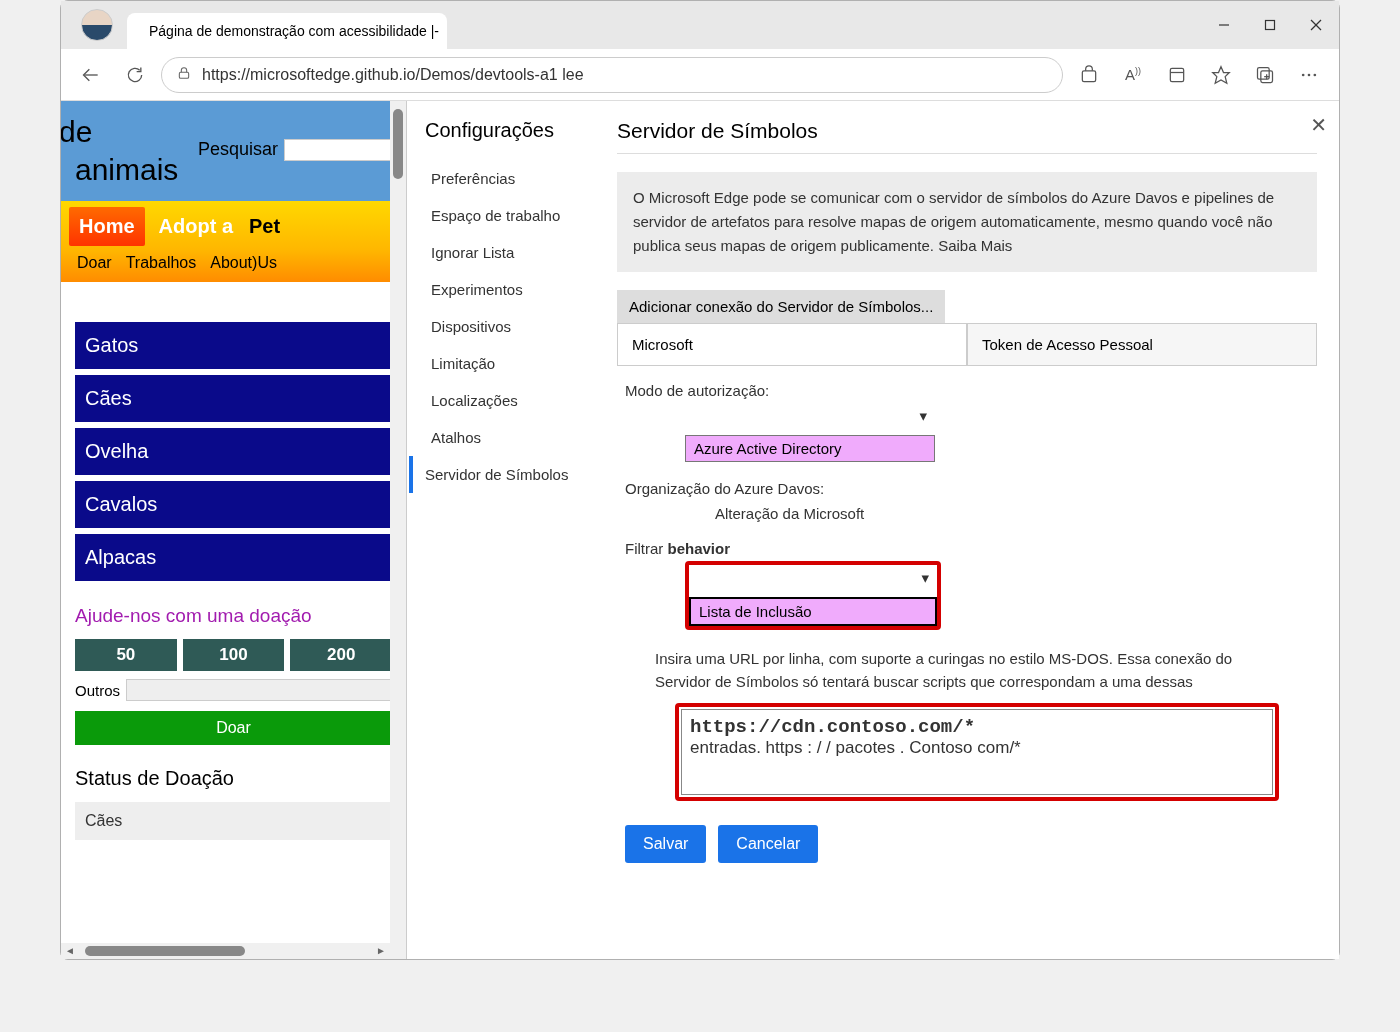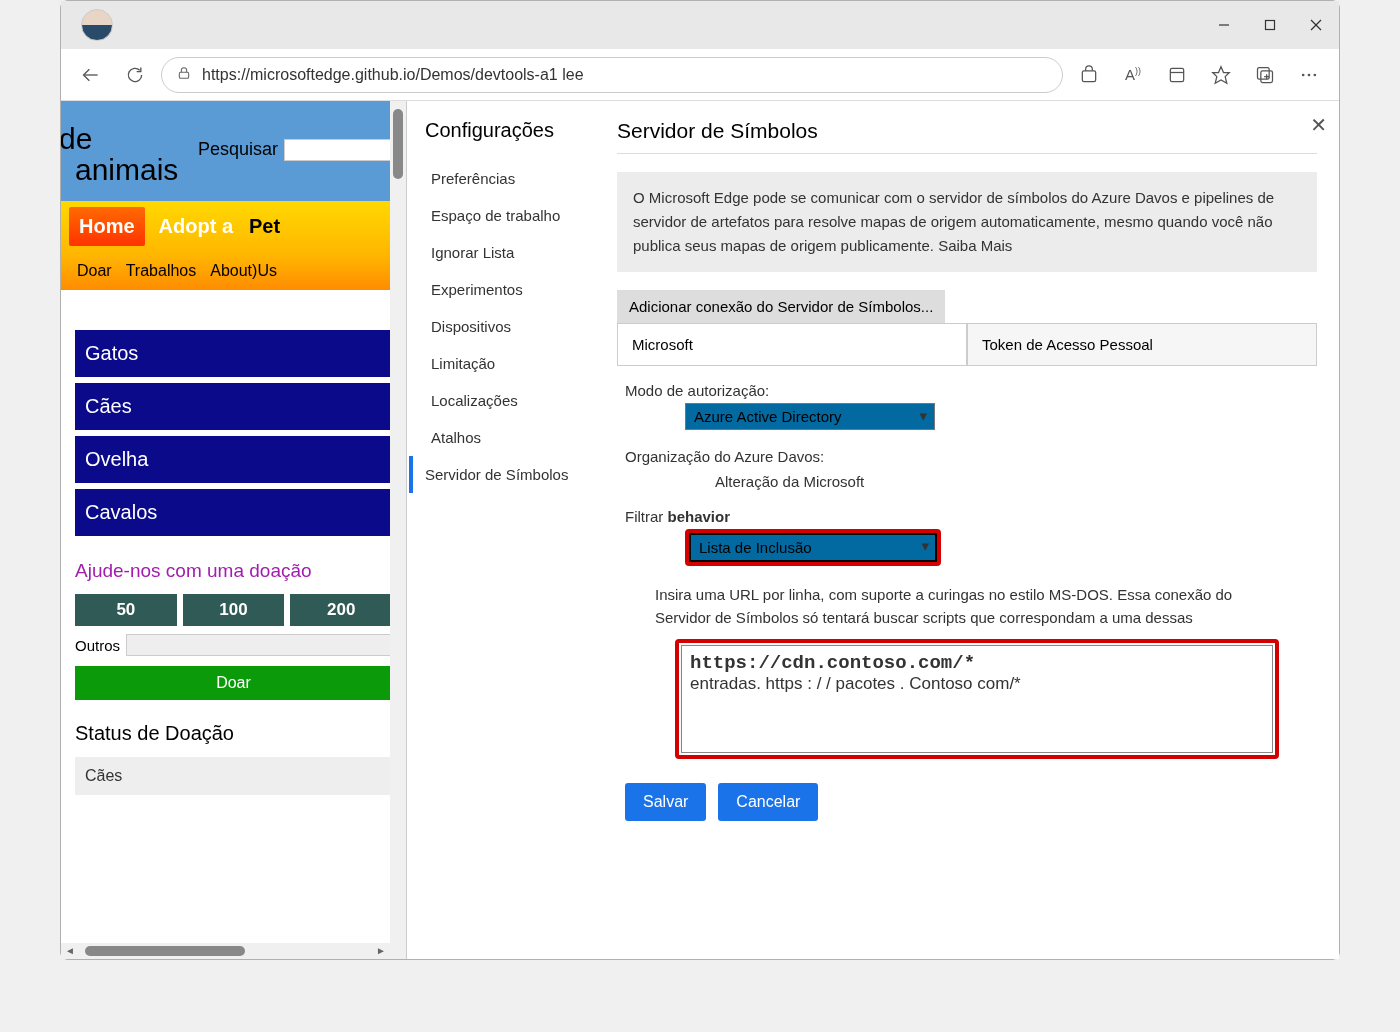--- a/index.html
+++ b/index.html
@@ -19,27 +19,27 @@
 .toolbar { height: 52px; background: #fff; display: flex; align-items: center; padding: 0 12px; gap: 8px; border-bottom: 1px solid #ddd; }
 .tool-btn { width: 36px; height: 36px; display: flex; align-items: center; justify-content: center; color: #555; }
 .tool-btn svg { width: 20px; height: 20px; }
 .addressbar { flex: 1; background: #fff; border: 1px solid #ccc; border-radius: 18px; height: 36px; display: flex; align-items: center; padding: 0 14px; font-size: 16px; color: #333; gap: 10px; }
 .lock-icon { color: #666; }
 
 .content { display: flex; height: calc(100% - 100px); background: #fff; position: relative; }
 
 .page-pane { width: 345px; background: #fff; overflow: hidden; position: relative; }
 .page-header { background: #5b9bd5; padding: 10px 14px 14px; position: relative; }
-.page-title-frag { font-size: 30px; color: #000; display: block; position: absolute; left: -2px; top: 21px; }
+.page-title-frag { font-size: 30px; color: #000; display: block; position: absolute; left: -2px; top: 14px; }
 .page-animals { font-size: 30px; color: #000; margin-top: 42px; }
 .page-search-row { display: flex; align-items: flex-start; gap: 6px; position: absolute; right: 10px; top: 38px; }
 .page-search-label { font-size: 18px; color: #000; }
 .page-search-input { width: 112px; height: 22px; border: 1px solid #ccc; background: #fff; }
 
-.page-nav { background: linear-gradient(180deg, #ffd800 0%, #ffb700 60%, #ff8c00 100%); padding: 6px 8px 10px; display: flex; flex-wrap: wrap; gap: 12px 12px; }
+.page-nav { background: linear-gradient(180deg, #ffd800 0%, #ffb700 60%, #ff8c00 100%); padding: 6px 8px 10px; display: flex; flex-wrap: wrap; gap: 4px 12px; }
 .nav-home { background: linear-gradient(180deg,#ff6a00,#ff3300); color: #fff; font-size: 20px; font-weight: bold; padding: 8px 10px; border-radius: 2px; }
 .nav-link { font-size: 20px; font-weight: bold; color: #fff; padding: 8px 2px; }
 .nav-link.black { color: #000; font-weight: bold; }
 .nav-row2 { display: flex; gap: 14px; width: 100%; padding-left: 8px; margin-top: 4px; font-size: 16px; color: #000; }
 
 .pet-list { padding: 40px 14px 10px; }
 .pet-item { background: #0a0a8a; color: #fff; font-size: 20px; padding: 12px 10px; margin-bottom: 6px; }
 
 .donation-box { padding: 8px 14px; }
 .donation-title { font-size: 19px; color: #a21caf; margin-bottom: 12px; }
@@ -74,44 +74,50 @@
 
 .add-conn { background: #ddd; padding: 8px 12px; font-size: 15px; margin-top: 18px; display: inline-block; }
 
 .tab-row { display: flex; border-bottom: 1px solid #ccc; margin-top: 0; }
 .tab-btn { flex: 1; padding: 12px 14px; font-size: 15px; text-align: left; background: #fff; border: 1px solid #ccc; border-bottom: none; }
 .tab-btn.inactive { background: #f6f6f6; }
 
 .form-area { padding: 16px 8px; font-size: 15px; color: #333; }
 .form-row { margin-bottom: 18px; }
 .form-label { display: block; margin-bottom: 4px; }
-.form-select { border: 1px solid #777; padding: 4px 8px; font-size: 15px; width: 250px; background: #0369a1; appearance: none; position: relative; }
+.form-select { border: 1px solid #777; padding: 4px 8px; font-size: 15px; width: 250px; background: #f0abfc; appearance: none; position: relative; margin-top: 32px; }
 .sel-wrap { position: relative; display: inline-block; margin-left: 60px; }
 .sel-wrap::after { content: '▾'; position: absolute; right: 8px; top: 4px; pointer-events: none; }
 .org-val { margin-left: 90px; margin-top: 8px; }
 .highlight-red { border: 4px solid #d40000; border-radius: 4px; display: inline-block; }
 .highlight-red .form-select { border: 2px solid #000; width: 248px; }
 .filter-label { display: inline; }
 .filter-bold { font-weight: bold; }
 
 .url-help { padding: 0 30px 10px; font-size: 15px; line-height: 1.5; }
 .url-box-wrap { border: 4px solid #d40000; border-radius: 4px; margin: 0 30px 0 50px; padding: 2px; }
-.url-box { width: 100%; height: 108px; border: 1px solid #888; padding: 6px 8px; font-family: inherit; font-size: 17px; resize: both; }
+.url-box { width: 100%; height: 86px; border: 1px solid #888; padding: 6px 8px; font-family: inherit; font-size: 17px; resize: both; }
 .url-box .mono { font-family: 'Courier New', monospace; font-weight: bold; font-size: 19px; }
 
 .dlg-buttons { display: flex; gap: 12px; margin-top: 24px; }
 .btn-primary { background: #1a73e8; color: #fff; border: none; padding: 10px 18px; font-size: 16px; border-radius: 3px; }
 </style>
 </head>
 <body>
 
 <div class="window">
 
   <div class="titlebar">
     <div class="avatar"></div>
+    <div class="tab-strip">
+      <div class="tab">
+        <span class="edge-icon"></span>
+        <span>Página de demonstração com acessibilidade |-</span>
+      </div>
+    </div>
     <div class="win-controls">
       <div class="win-btn">
           <svg viewBox="0 0 12 12">
             <line x1="1" y1="6" x2="11" y2="6" stroke="currentColor" stroke-width="1.2"></line>
           </svg>
         </div>
       <div class="win-btn">
           <svg viewBox="0 0 12 12">
             <rect x="1.5" y="1.5" width="9" height="9" fill="none" stroke="currentColor" stroke-width="1.2"></rect>
           </svg>
@@ -201,20 +207,21 @@
           <span>Doar</span>
           <span>Trabalhos</span>
           <span>About)Us</span>
         </div>
       </div>
       <div class="pet-list">
         <div class="pet-item">Gatos</div>
         <div class="pet-item">Cães</div>
         <div class="pet-item">Ovelha</div>
         <div class="pet-item">Cavalos</div>
+        <div class="pet-item">Alpacas</div>
       </div>
       <div class="donation-box">
         <div class="donation-title">Ajude-nos com uma doação</div>
         <div class="donation-amounts">
           <div class="don-btn">50</div>
           <div class="don-btn">100</div>
           <div class="don-btn">200</div>
         </div>
         <div class="don-other">
           <span>Outros</span>

